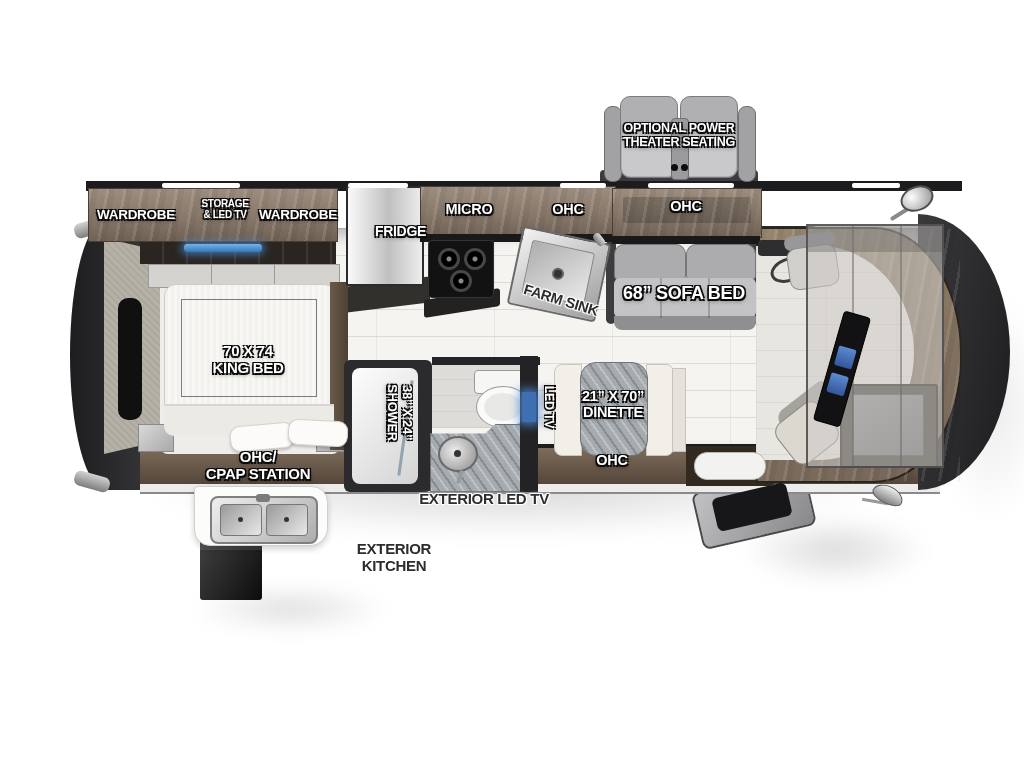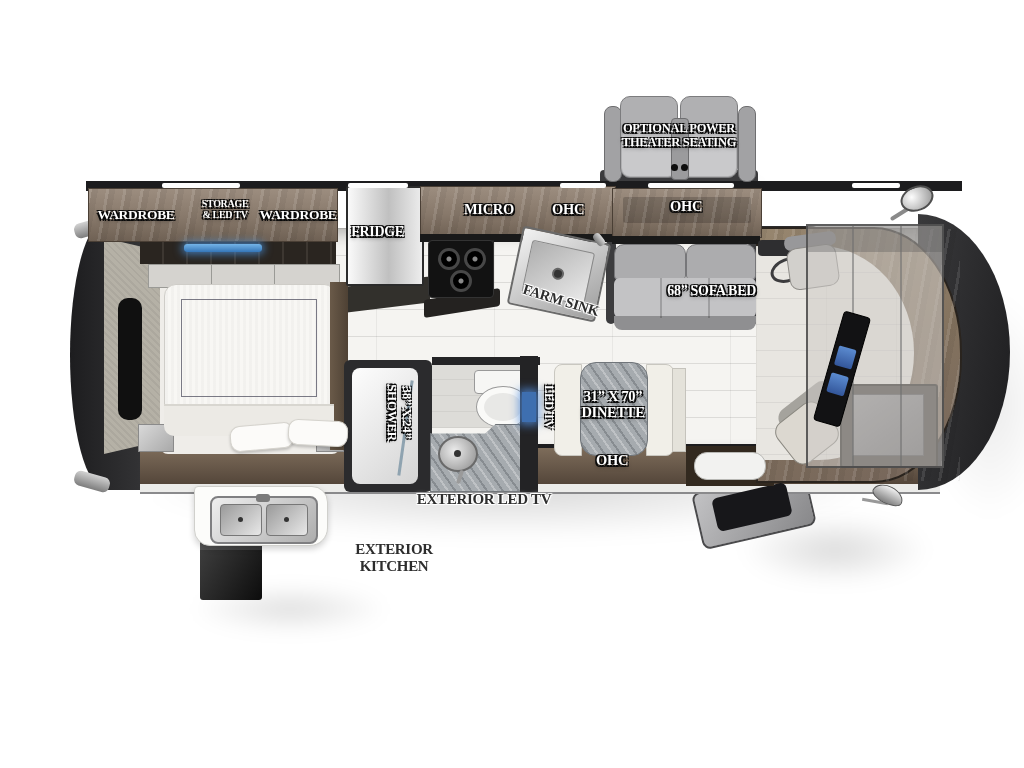--- a/index.html
+++ b/index.html
@@ -1,17 +1,17 @@
 <!DOCTYPE html>
 <html><head>
 <meta charset="utf-8">
 <style>
   html,body{margin:0;padding:0;background:#fff;}
   #canvas{position:relative;width:1024px;height:768px;background:#ffffff;overflow:hidden;
-          font-family:Liberation Serif, serif;}
+          font-family:Liberation Sans, sans-serif;}
   .abs{position:absolute;}
   
   .sh{position:absolute;border-radius:50%;filter:blur(9px);z-index:1;}
   
   .floor{background-color:#f5f4f1;
     background-image:linear-gradient(rgba(0,0,0,0.10) 1px, transparent 1px),
                      linear-gradient(90deg, rgba(0,0,0,0.055) 1px, transparent 1px);
     background-size:118px 27px;
     box-shadow:inset 0 16px 16px -10px rgba(0,0,0,.28), inset 0 -12px 12px -8px rgba(0,0,0,.18);}
   
@@ -79,25 +79,25 @@
   <div class="wood streak" style="left:88px;top:188px;width:248px;height:52px;border:1px solid #4a3f35;z-index:7;"></div>
   <div class="lbl" style="left:90px;top:207px;width:92px;font-size:13.5px;">WARDROBE</div>
   <div class="lbl" style="left:184px;top:198px;width:82px;font-size:10px;">STORAGE
 &amp; LED TV</div>
   <div class="lbl" style="left:256px;top:207px;width:84px;font-size:13.5px;">WARDROBE</div>
   <div class="abs" style="left:140px;top:240px;width:196px;height:24px;background:#2a2520;background-image:repeating-linear-gradient(90deg, transparent 0 22px, #3d3731 22px 24px);z-index:6;"></div>
   <div class="abs" style="left:184px;top:244px;width:78px;height:8px;background:linear-gradient(#74b4e8,#3576b8);border-radius:3px;box-shadow:0 0 8px 2px rgba(74,144,217,.8);z-index:7;"></div>
   <div class="abs" style="left:148px;top:264px;width:190px;height:22px;background:#d5d3cf;border:1px solid #9a9a96;background-image:linear-gradient(90deg, transparent 0 62px, #9a9a96 62px 63px, transparent 63px 125px, #9a9a96 125px 126px, transparent 126px);z-index:6;"></div>
 
   <div class="abs" style="left:346px;top:186px;width:74px;height:96px;background:linear-gradient(90deg,#fafafa,#c0c0c0 55%,#ededed);border:2px solid #2b2b2b;border-radius:2px;z-index:7;"></div>
-  <div class="lbl" style="left:346px;top:224px;width:63px;font-size:14px;">FRIDGE</div>
+  <div class="lbl" style="left:346px;top:224px;width:63px;font-size:14px;padding-left:23px;">FRIDGE</div>
   <div class="abs" style="left:338px;top:282px;width:92px;height:26px;background:#32302c;border-radius:3px;transform:skewY(-7deg);z-index:6;"></div>
 
   <div class="wood streak" style="left:420px;top:186px;width:194px;height:50px;border:1px solid #4a3f35;z-index:7;"></div>
-  <div class="lbl" style="left:444px;top:201px;width:90px;font-size:14.5px;">MICRO</div>
+  <div class="lbl" style="left:424px;top:201px;width:90px;font-size:14.5px;">MICRO</div>
   <div class="lbl" style="left:530px;top:201px;width:76px;font-size:14.5px;">OHC</div>
   <div class="abs" style="left:420px;top:234px;width:194px;height:8px;background:#191919;z-index:7;"></div>
   <div class="abs" style="left:470px;top:240px;width:24px;height:6px;background:#242424;border-radius:0 0 3px 3px;z-index:7;"></div>
   <div class="abs" style="left:540px;top:240px;width:24px;height:6px;background:#242424;border-radius:0 0 3px 3px;z-index:7;"></div>
 
   <div class="abs" style="left:428px;top:240px;width:64px;height:56px;background:#121212;border:1px solid #333;border-radius:4px;z-index:7;"></div>
   <div class="abs" style="left:438px;top:248px;width:16px;height:16px;border:3px solid #474747;background:radial-gradient(circle,#8a8a8a 0 2px,#000 3px);border-radius:50%;z-index:8;"></div>
   <div class="abs" style="left:464px;top:248px;width:16px;height:16px;border:3px solid #474747;background:radial-gradient(circle,#8a8a8a 0 2px,#000 3px);border-radius:50%;z-index:8;"></div>
   <div class="abs" style="left:450px;top:270px;width:16px;height:16px;border:3px solid #474747;background:radial-gradient(circle,#8a8a8a 0 2px,#000 3px);border-radius:50%;z-index:8;"></div>
   <div class="abs" style="left:424px;top:294px;width:76px;height:18px;background:#242220;transform:skewY(-9deg);border-radius:3px;z-index:6;"></div>
@@ -115,21 +115,21 @@
   <div class="lbl" style="left:612px;top:198px;width:148px;font-size:14.5px;">OHC</div>
   <div class="abs" style="left:612px;top:236px;width:148px;height:8px;background:#191919;z-index:7;"></div>
   <div class="abs" style="left:606px;top:240px;width:10px;height:84px;background:#3c3c3e;border-radius:6px;z-index:6;"></div>
   <div class="abs" style="left:748px;top:240px;width:12px;height:84px;background:#3c3c3e;border-radius:6px;z-index:6;"></div>
   <div class="abs" style="left:614px;top:244px;width:70px;height:34px;background:#acacae;border:1px solid #77777a;border-radius:10px 10px 4px 4px;z-index:6;"></div>
   <div class="abs" style="left:686px;top:244px;width:68px;height:34px;background:#acacae;border:1px solid #77777a;border-radius:10px 10px 4px 4px;z-index:6;"></div>
   <div class="abs" style="left:614px;top:278px;width:142px;height:40px;background:#c3c3c5;border-radius:6px;z-index:6;"></div>
   <div class="abs" style="left:660px;top:278px;width:2px;height:40px;background:rgba(0,0,0,.18);z-index:7;"></div>
   <div class="abs" style="left:708px;top:278px;width:2px;height:40px;background:rgba(0,0,0,.18);z-index:7;"></div>
   <div class="abs" style="left:614px;top:316px;width:142px;height:14px;background:#8f8f91;border-radius:0 0 8px 8px;z-index:6;"></div>
-  <div class="lbl" style="left:612px;top:283px;width:144px;font-size:14px;text-align:right;">68” SOFA BED</div>
+  <div class="lbl" style="left:612px;top:283px;width:144px;font-size:18px;">68” SOFA BED</div>
 
   <div class="abs" style="left:760px;top:226px;width:68px;height:62px;background:#2c2c2e;border-radius:0 18px 55% 8px;z-index:6;"></div>
   <div class="abs" style="left:798px;top:260px;width:44px;height:30px;background:#3f3f42;border-radius:6px;transform:rotate(40deg);z-index:6;"></div>
 
   <div class="abs" style="left:918px;top:214px;width:92px;height:276px;background:linear-gradient(100deg,#3a3a3c,#1d1d1f);border-radius:0 92px 92px 0 / 0 138px 138px 0;z-index:5;"></div>
   <div class="wood2 streak" style="left:756px;top:227px;width:202px;height:252px;border:2px solid #2a241e;border-radius:0 88px 88px 0 / 0 126px 126px 0;z-index:6;"></div>
   <div class="abs" style="left:756px;top:246px;width:158px;height:214px;background:#e8e6e1;background-image:linear-gradient(rgba(0,0,0,.06) 1px, transparent 1px),linear-gradient(90deg, rgba(0,0,0,.04) 1px, transparent 1px);background-size:70px 26px;border-radius:0 60% 60% 0 / 0 50% 50% 0;z-index:6;"></div>
   <div class="abs" style="left:758px;top:240px;width:64px;height:16px;background:#2e2e30;border-radius:4px;z-index:7;"></div>
   <div class="abs" style="left:770px;top:258px;width:30px;height:18px;border:3px solid #3c3c3e;border-radius:50%;transform:rotate(-20deg);z-index:7;"></div>
 
@@ -158,23 +158,27 @@
   <div class="abs" style="left:872px;top:486px;width:30px;height:16px;background:linear-gradient(#f0f0f0,#808080);border:1px solid #555;border-radius:50% 50% 50% 50%/60% 60% 40% 40%;transform:rotate(26deg);z-index:10;"></div>
   <div class="abs" style="left:862px;top:500px;width:26px;height:3px;background:#999;transform:rotate(10deg);z-index:9;"></div>
 
   <div class="abs" style="left:160px;top:282px;width:180px;height:172px;background:#efede9;border-radius:8px;z-index:5;"></div>
   <div class="abs" style="left:164px;top:284px;width:170px;height:150px;background:#f8f7f4;background-image:repeating-linear-gradient(90deg, rgba(0,0,0,.025) 0 3px, transparent 3px 6px);border:1px solid #cfcdc8;border-radius:12px;z-index:6;">
     <div style="position:absolute;left:16px;top:14px;width:134px;height:96px;border:1.5px solid rgba(90,90,105,.8);"></div>
   </div>
   <div class="abs" style="left:164px;top:404px;width:170px;height:30px;background:#eceae5;border-top:2px solid #d8d6d0;border-radius:0 0 10px 10px;z-index:7;"></div>
   <div class="abs" style="left:230px;top:424px;width:62px;height:24px;background:#fcfbf9;border:1px solid #d5d3cd;border-radius:10px;transform:rotate(-5deg);box-shadow:0 2px 3px rgba(0,0,0,.2);z-index:8;"></div>
   <div class="abs" style="left:288px;top:420px;width:58px;height:24px;background:#fcfbf9;border:1px solid #d5d3cd;border-radius:10px;transform:rotate(3deg);box-shadow:0 2px 3px rgba(0,0,0,.2);z-index:8;"></div>
+  <div class="lbl" style="left:172px;top:343px;width:152px;font-size:15px;">70 X 74
+KING BED</div>
   <div class="abs" style="left:138px;top:424px;width:34px;height:26px;background:linear-gradient(135deg,#d9d9d9,#a9a9a9);border:1px solid #8a8a8a;z-index:6;"></div>
   <div class="abs" style="left:316px;top:420px;width:26px;height:30px;background:linear-gradient(135deg,#d9d9d9,#a9a9a9);border:1px solid #8a8a8a;z-index:6;"></div>
   <div class="abs" style="left:330px;top:282px;width:18px;height:168px;background:linear-gradient(90deg,#6a5a49,#4e4134);z-index:6;"></div>
+  <div class="lbl" style="left:146px;top:449px;width:224px;font-size:15px;">OHC/
+CPAP STATION</div>
 
   <div class="abs" style="left:344px;top:360px;width:88px;height:132px;background:#2b2b2d;border-radius:6px;z-index:7;"></div>
   <div class="abs" style="left:352px;top:368px;width:66px;height:116px;background:linear-gradient(135deg,#fdfdfd,#d4d4d4);border-radius:8px;z-index:8;"></div>
   <div class="abs" style="left:404px;top:380px;width:3px;height:96px;background:#8fa3b0;transform:rotate(8deg);z-index:9;"></div>
   <div class="lbl" style="left:344px;top:398px;width:110px;font-size:13px;transform:rotate(90deg);z-index:41;">38” X 24”
 SHOWER</div>
 
   <div class="abs" style="left:432px;top:364px;width:100px;height:64px;background:#dddcd8;background-image:repeating-linear-gradient(0deg, rgba(0,0,0,.05) 0 1px, transparent 1px 16px);z-index:6;"></div>
   <div class="abs" style="left:432px;top:357px;width:108px;height:8px;background:#242426;z-index:7;"></div>
   <div class="abs" style="left:474px;top:370px;width:56px;height:22px;background:#f6f6f4;border:1px solid #999;border-radius:4px;z-index:8;"></div>
@@ -188,21 +192,21 @@
   <div class="abs" style="left:458px;top:470px;width:4px;height:14px;background:#9a9a9a;border-radius:2px;transform:rotate(18deg);z-index:9;"></div>
 
   <div class="abs" style="left:520px;top:356px;width:18px;height:136px;background:#232325;z-index:8;"></div>
   <div class="abs" style="left:522px;top:392px;width:14px;height:30px;background:#3e6fb0;box-shadow:0 0 10px 3px rgba(80,140,220,.8);z-index:9;"></div>
   <div class="lbl" style="left:509px;top:400px;width:80px;font-size:12.5px;transform:rotate(90deg);z-index:41;">LED TV</div>
 
   <div class="abs" style="left:554px;top:364px;width:26px;height:90px;background:#f1efe8;border:1px solid #c9c7c0;border-radius:8px 0 0 8px;z-index:6;"></div>
   <div class="abs" style="left:646px;top:364px;width:26px;height:90px;background:#f1efe8;border:1px solid #c9c7c0;border-radius:0 8px 8px 0;z-index:6;"></div>
   <div class="abs" style="left:672px;top:368px;width:12px;height:82px;background:#e4e2da;border:1px solid #c5c3bc;z-index:6;"></div>
   <div class="abs granite" style="left:580px;top:362px;width:66px;height:92px;border:1px solid #70757a;border-radius:16px;z-index:7;"></div>
-  <div class="lbl" style="left:554px;top:388px;width:118px;font-size:14.5px;">31” X 70”
+  <div class="lbl" style="left:554px;top:388px;width:118px;font-size:14.5px;">21” X 70”
 DINETTE</div>
   <div class="lbl" style="left:576px;top:452px;width:72px;font-size:14.5px;">OHC</div>
 
   <div class="abs" style="left:696px;top:480px;width:112px;height:54px;background:linear-gradient(135deg,#c2c2c4,#88888a);border:2px solid #4a4a4c;border-radius:8px;transform:rotate(-13deg);z-index:4;"></div>
   <div class="abs" style="left:714px;top:490px;width:76px;height:34px;background:#17171a;border-radius:6px;transform:rotate(-13deg);z-index:5;"></div>
 
   <div class="abs" style="left:194px;top:486px;width:132px;height:58px;background:#fcfcfa;border:1px solid #d0d0cc;border-radius:4px 16px 18px 16px;box-shadow:0 3px 6px rgba(0,0,0,.18);z-index:6;"></div>
   <div class="abs" style="left:210px;top:496px;width:104px;height:44px;background:linear-gradient(135deg,#efefef,#adadad);border:2px solid #7f7f81;border-radius:8px;z-index:7;">
     <div style="position:absolute;left:8px;top:6px;width:40px;height:30px;background:linear-gradient(315deg,#e8e8e8,#9a9a9a);border:1px solid #777;border-radius:4px;"></div>
     <div style="position:absolute;left:54px;top:6px;width:40px;height:30px;background:linear-gradient(315deg,#e8e8e8,#9a9a9a);border:1px solid #777;border-radius:4px;"></div>

